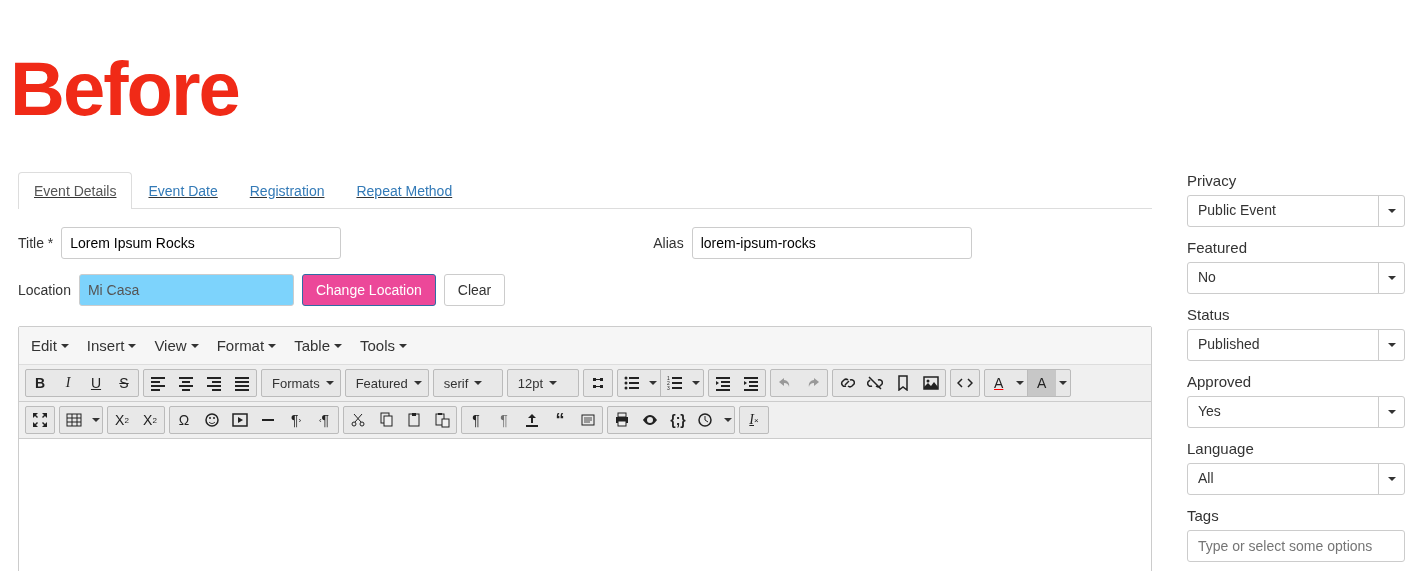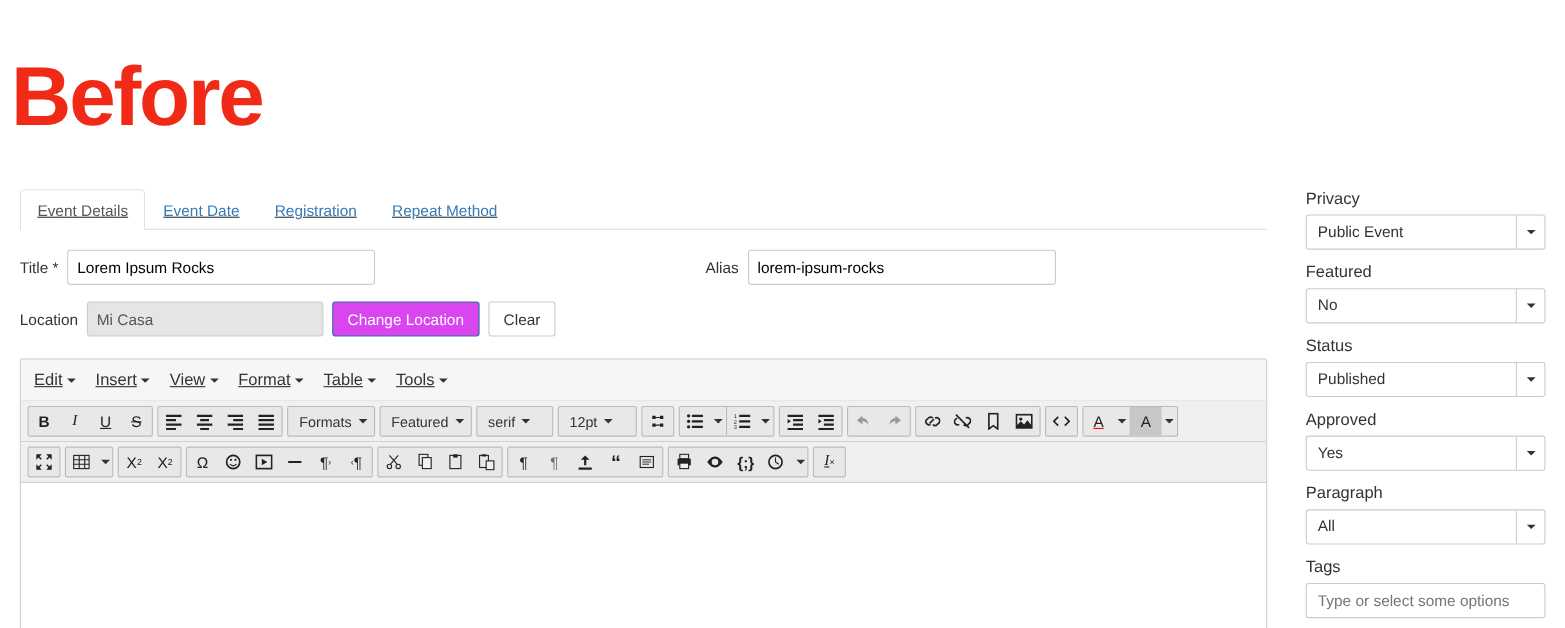--- a/index.html
+++ b/index.html
@@ -7,34 +7,34 @@
 .container { padding: 15px 18px; display: flex; gap: 35px; }
 .main { flex: 1; }
 .sidebar { width: 218px; }
 
 .heading { text-align: left; font-size: 76px; font-weight: 700; color: #f02a17; letter-spacing: -2px; margin-top: 45px; margin-bottom: 25px; padding: 0 10px; filter: drop-shadow(0 0 4px rgba(255,255,255,1)); }
 
 .tabs { display: flex; border-bottom: 1px solid #ddd; margin-bottom: 18px; text-decoration: underline; }
 .tab { padding: 10px 15px; color: #337ab7; cursor: pointer; border: 1px solid transparent; border-bottom: none; margin-bottom: -1px; }
 .tab.active { color: #555; background: #fff; border-color: #ddd; border-radius: 4px 4px 0 0; }
 
-.form-row { display: flex; gap: 40px; align-items: center; margin-bottom: 15px; }
+.form-row { display: flex; gap: 52px; align-items: center; margin-bottom: 15px; }
 .form-group { display: flex; align-items: center; gap: 8px; }
 .form-group label { white-space: nowrap; }
 .input-field { padding: 7px 8px; border: 1px solid #ccc; border-radius: 3px; font-size: 14px; }
 .input-field.title { width: 280px; }
 .input-field.alias { width: 280px; }
-.input-field.readonly { background: #e5e5e5; color: #555; width: 215px; }
+.input-field.readonly { background: #7dd3fc; color: #555; width: 215px; }
 
 .btn { padding: 7px 13px; border-radius: 3px; border: 1px solid transparent; cursor: pointer; font-size: 14px; }
-.btn-primary { background: #d946ef; color: #fff; border-color: #2e6da4; }
+.btn-primary { background: #ec4899; color: #fff; border-color: #2e6da4; }
 .btn-default { background: #fff; color: #333; border: 1px solid #ccc; }
 
 .editor { border: 1px solid #ccc; border-radius: 2px; margin-top: 20px; }
-.editor-menubar { display: flex; gap: 18px; padding: 10px 12px; background: #f6f6f6; border-bottom: 1px solid #ddd; font-size: 15px; text-decoration: underline; }
+.editor-menubar { display: flex; gap: 18px; padding: 10px 12px; background: #f6f6f6; border-bottom: 1px solid #ddd; font-size: 15px; }
 .menubar-item { display: flex; align-items: center; gap: 4px; cursor: pointer; }
 .caret { width: 0; height: 0; border-left: 4px solid transparent; border-right: 4px solid transparent; border-top: 4px solid #333; display: inline-block; vertical-align: middle; }
 
 .editor-toolbar { display: flex; flex-wrap: wrap; background: #f0f0f0; border-bottom: 1px solid #ccc; padding: 2px 4px; }
 .tool-group { display: flex; align-items: center; border: 1px solid #bbb; margin: 2px; border-radius: 2px; background: #e8e8e8; }
 .tool-btn { width: 28px; height: 26px; display: flex; align-items: center; justify-content: center; cursor: pointer; font-size: 14px; color: #222; border: none; background: transparent; }
 .tool-btn .caret { margin-left: 1px; }
 .tool-sep { width: 1px; background: #bbb; height: 26px; }
 .tool-select { display: flex; align-items: center; padding: 0 6px 0 10px; height: 26px; gap: 6px; cursor: pointer; font-size: 13px; color: #333; }
 .tool-select.formats { min-width: 62px; }
@@ -446,21 +446,21 @@
   <div class="side-field">
     <label>Approved</label>
     <div class="side-select">
       <div class="sel-text">Yes</div>
       <div class="sel-btn">
             <span class="caret"></span>
           </div>
     </div>
   </div>
   <div class="side-field">
-    <label>Paragraph</label>
+    <label>Language</label>
     <div class="side-select">
       <div class="sel-text">All</div>
       <div class="sel-btn">
             <span class="caret"></span>
           </div>
     </div>
   </div>
   <div class="side-field">
     <label>Tags</label>
     <input class="side-input" placeholder="Type or select some options" style="">

